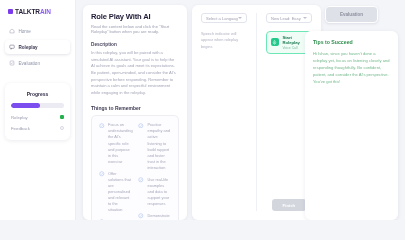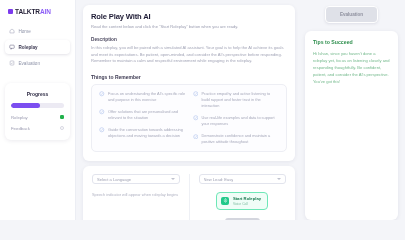--- a/index.html
+++ b/index.html
@@ -47,21 +47,21 @@
   .progress-title { font-size: 5px; font-weight: 700; color: #2f2c45; text-align: center; }
   .progress-track { height: 4.5px; border-radius: 3px; background: #eceaf3; overflow: hidden; }
   .progress-fill { height: 100%; border-radius: 3px; background: #7c4ef0; }
   .progress-rows { display: flex; flex-direction: column; gap: 6px; margin-top: 1px; }
   .progress-row { display: flex; align-items: center; justify-content: space-between; }
   .progress-label { font-size: 4.3px; color: #9a9ab0; }
   .dot-done { width: 4.5px; height: 4.5px; border-radius: 1.2px; background: #22b14c; }
   .dot-todo { width: 4.5px; height: 4.5px; border-radius: 50%; border: .7px solid #d8d8e2; }
 
   
-  .main { flex: 1; padding: 5px 6px 0 7px; display: flex; flex-direction: column; gap: 5px; min-width: 0; }
+  .main { flex: 1; padding: 5px 6px 0 7px; display: flex; flex-direction: row; gap: 5px; min-width: 0; }
   .card { background: #ffffff; border-radius: 6px; box-shadow: 0 1px 4px rgba(30,25,70,.07); }
 
   .content-card { padding: 7px 8px 9px 8px; }
   .page-title { font-size: 7.6px; font-weight: 700; color: #1f1c36; letter-spacing: -0.15px; }
   .page-sub { font-size: 4.1px; color: #9b9db0; margin-top: 3px; }
   .sec-head { font-size: 4.7px; font-weight: 600; color: #4a475e; margin-top: 8px; }
   .para { font-size: 4.1px; color: #a2a4b6; line-height: 1.62; margin-top: 3px; }
 
   .remember-title { font-size: 5px; font-weight: 600; color: #3d3a52; margin-top: 9px; }
   .remember-box {

